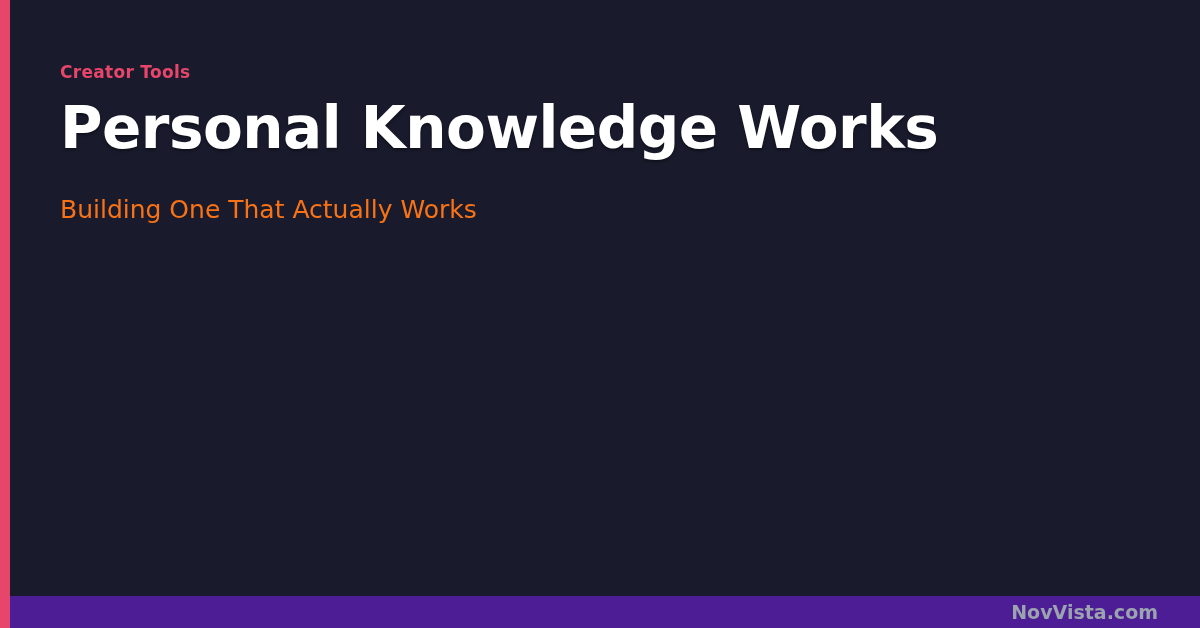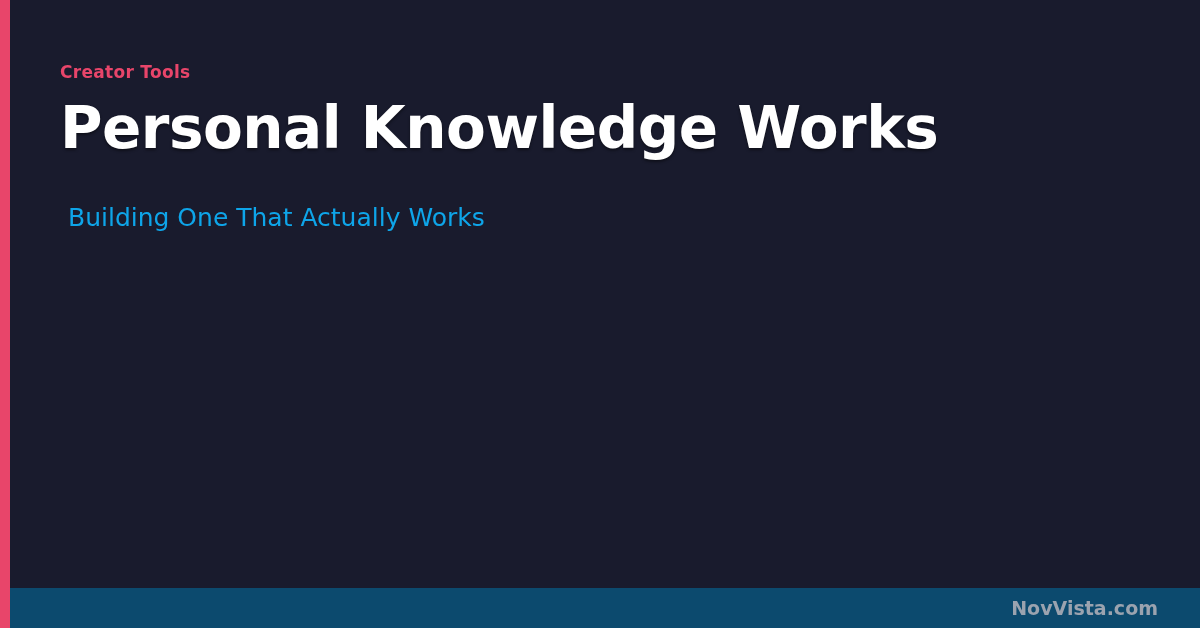--- a/index.html
+++ b/index.html
@@ -68,37 +68,37 @@
     color: #ffffff;
     line-height: 68px;
     white-space: nowrap;
     text-shadow: 0 2px 3px rgba(0,0,0,0.45);
   }
 
   .subhead {
     position: absolute;
     left: 0;
     top: 194px;
-    margin: 8px;
+    margin: 0;
     font-family: "DejaVu Sans", "Liberation Sans", sans-serif;
     font-size: 25px;
     font-weight: 400;
-    color: #0ea5e9;
+    color: #f97316;
     line-height: 32px;
     white-space: nowrap;
   }
 
   
   .footer-band {
     position: absolute;
     left: 0;
     bottom: 0;
     width: 1200px;
-    height: 40px;
-    background: #0c4a6e;
+    height: 32px;
+    background: #4c1d95;
     z-index: 2;
   }
 
   .footer-brand {
     position: absolute;
     right: 42px;
     top: 50%;
     transform: translateY(-50%);
     margin: 0;
     font-family: "DejaVu Sans", "Liberation Sans", sans-serif;

